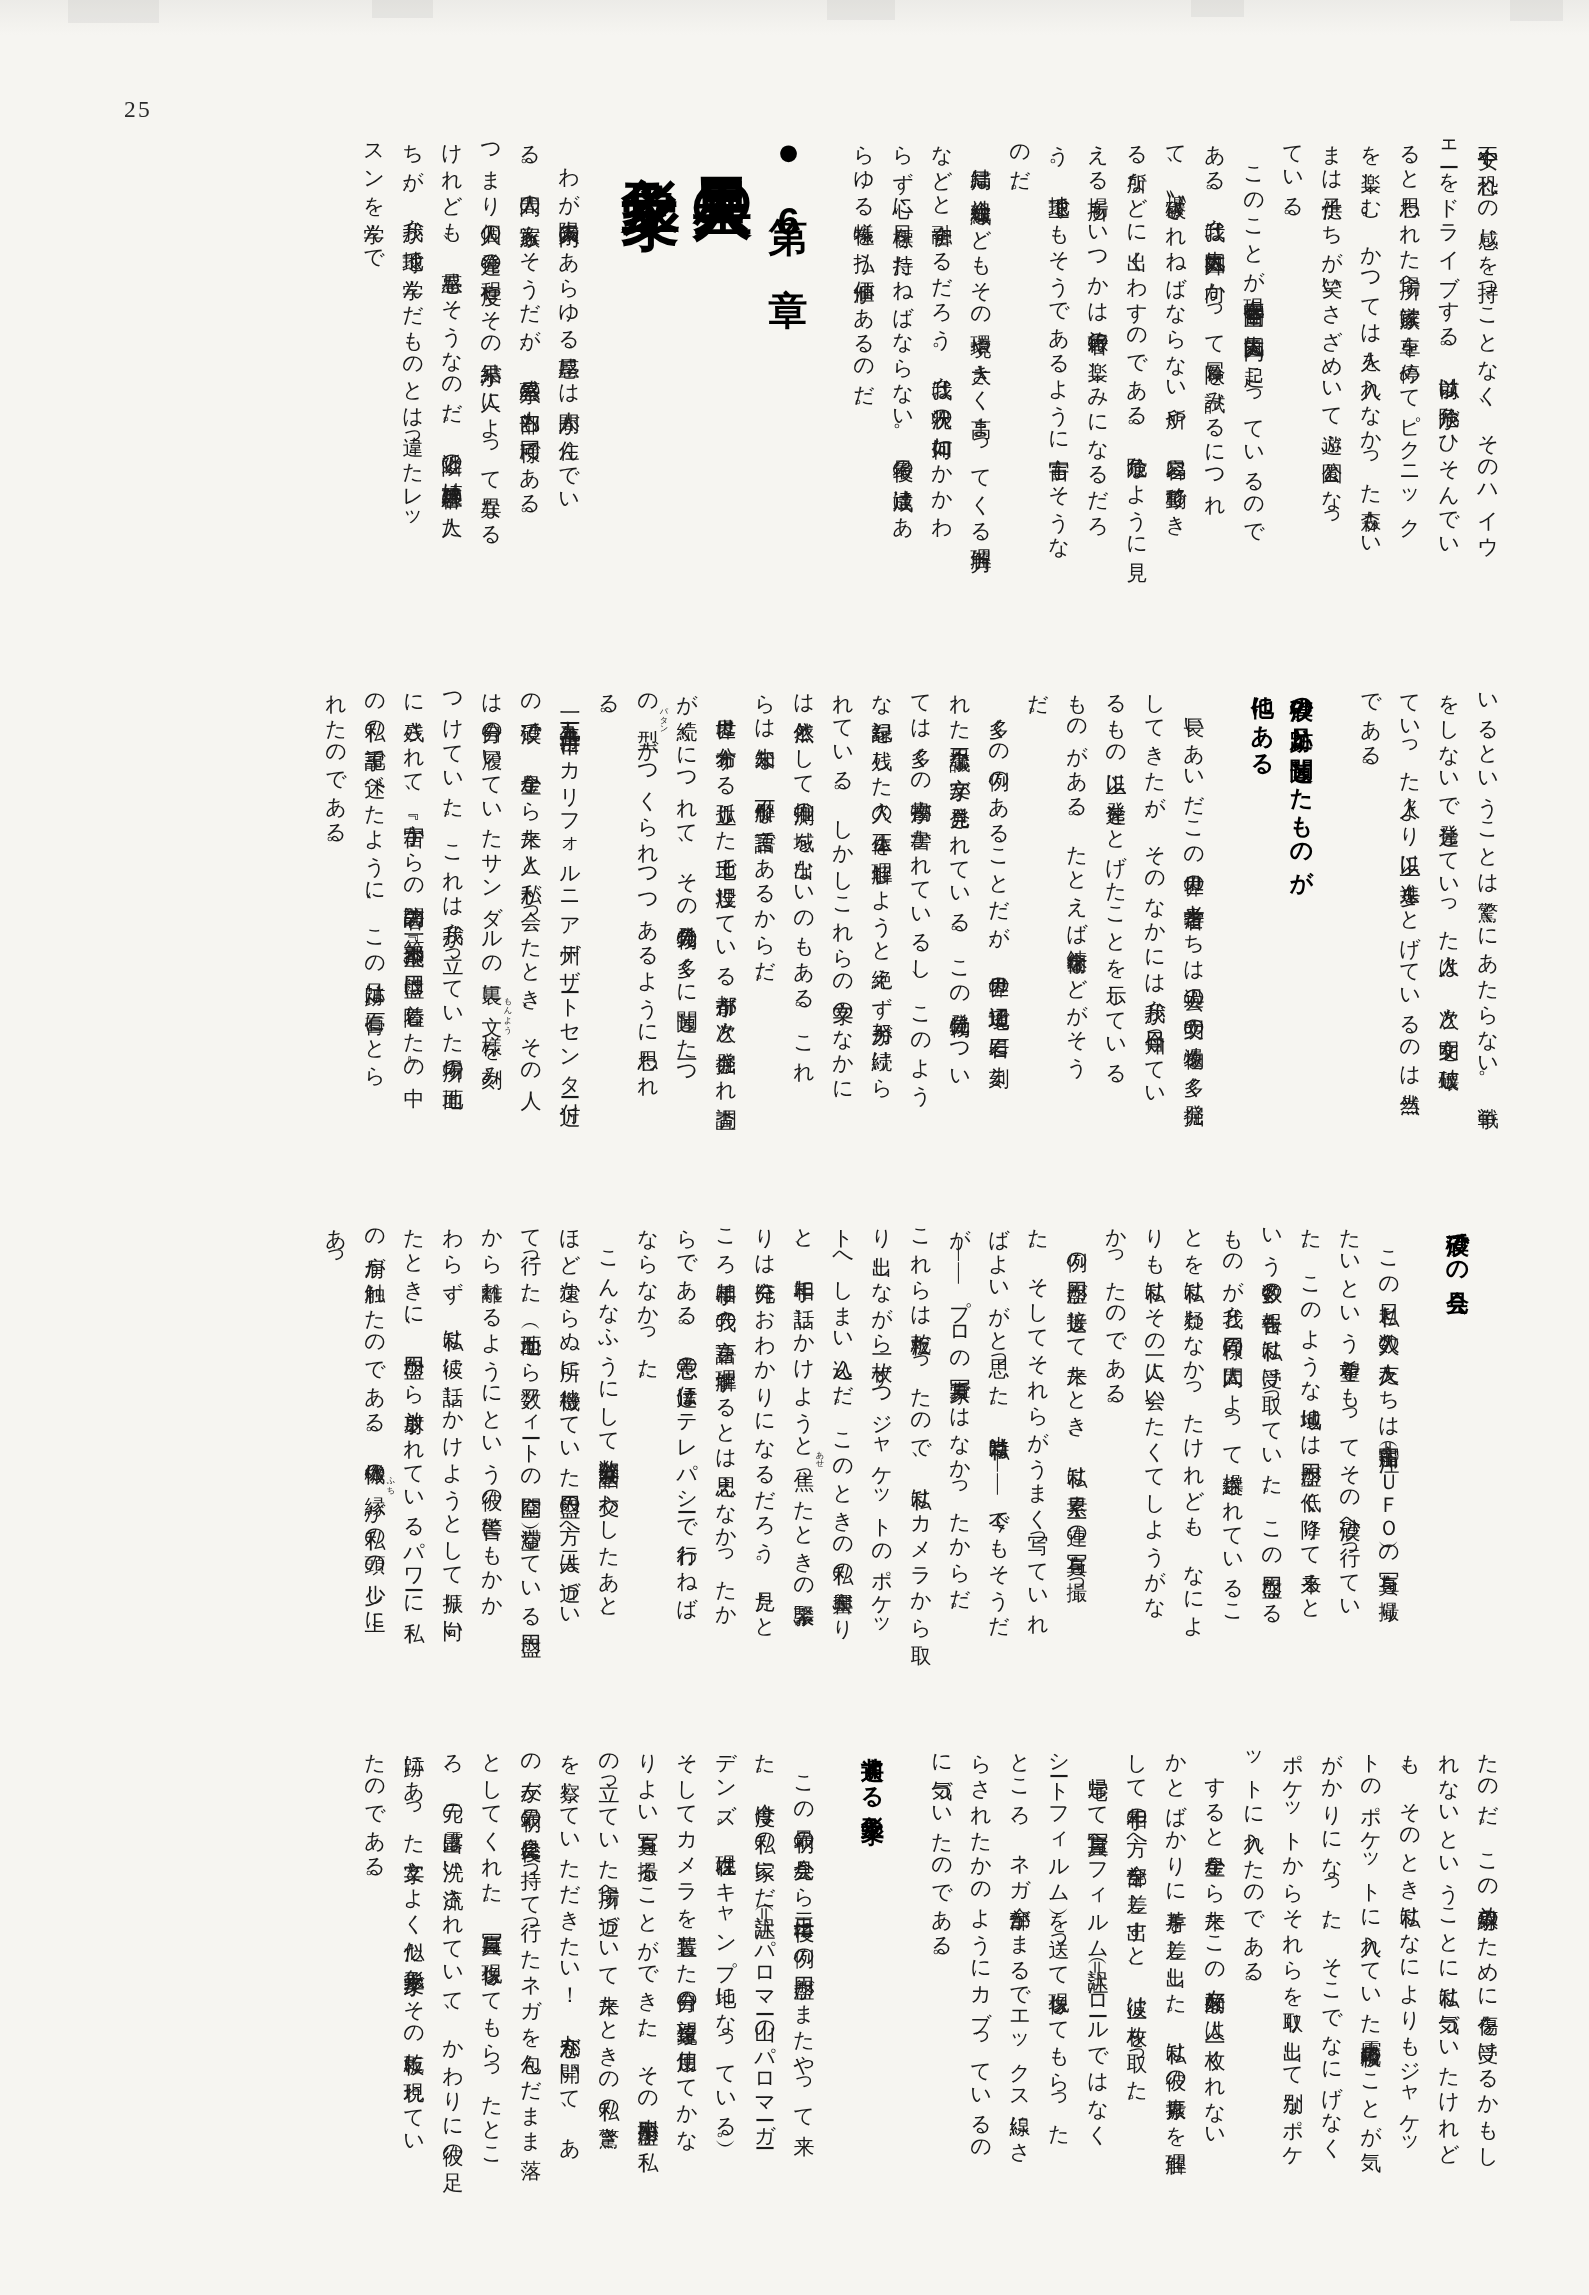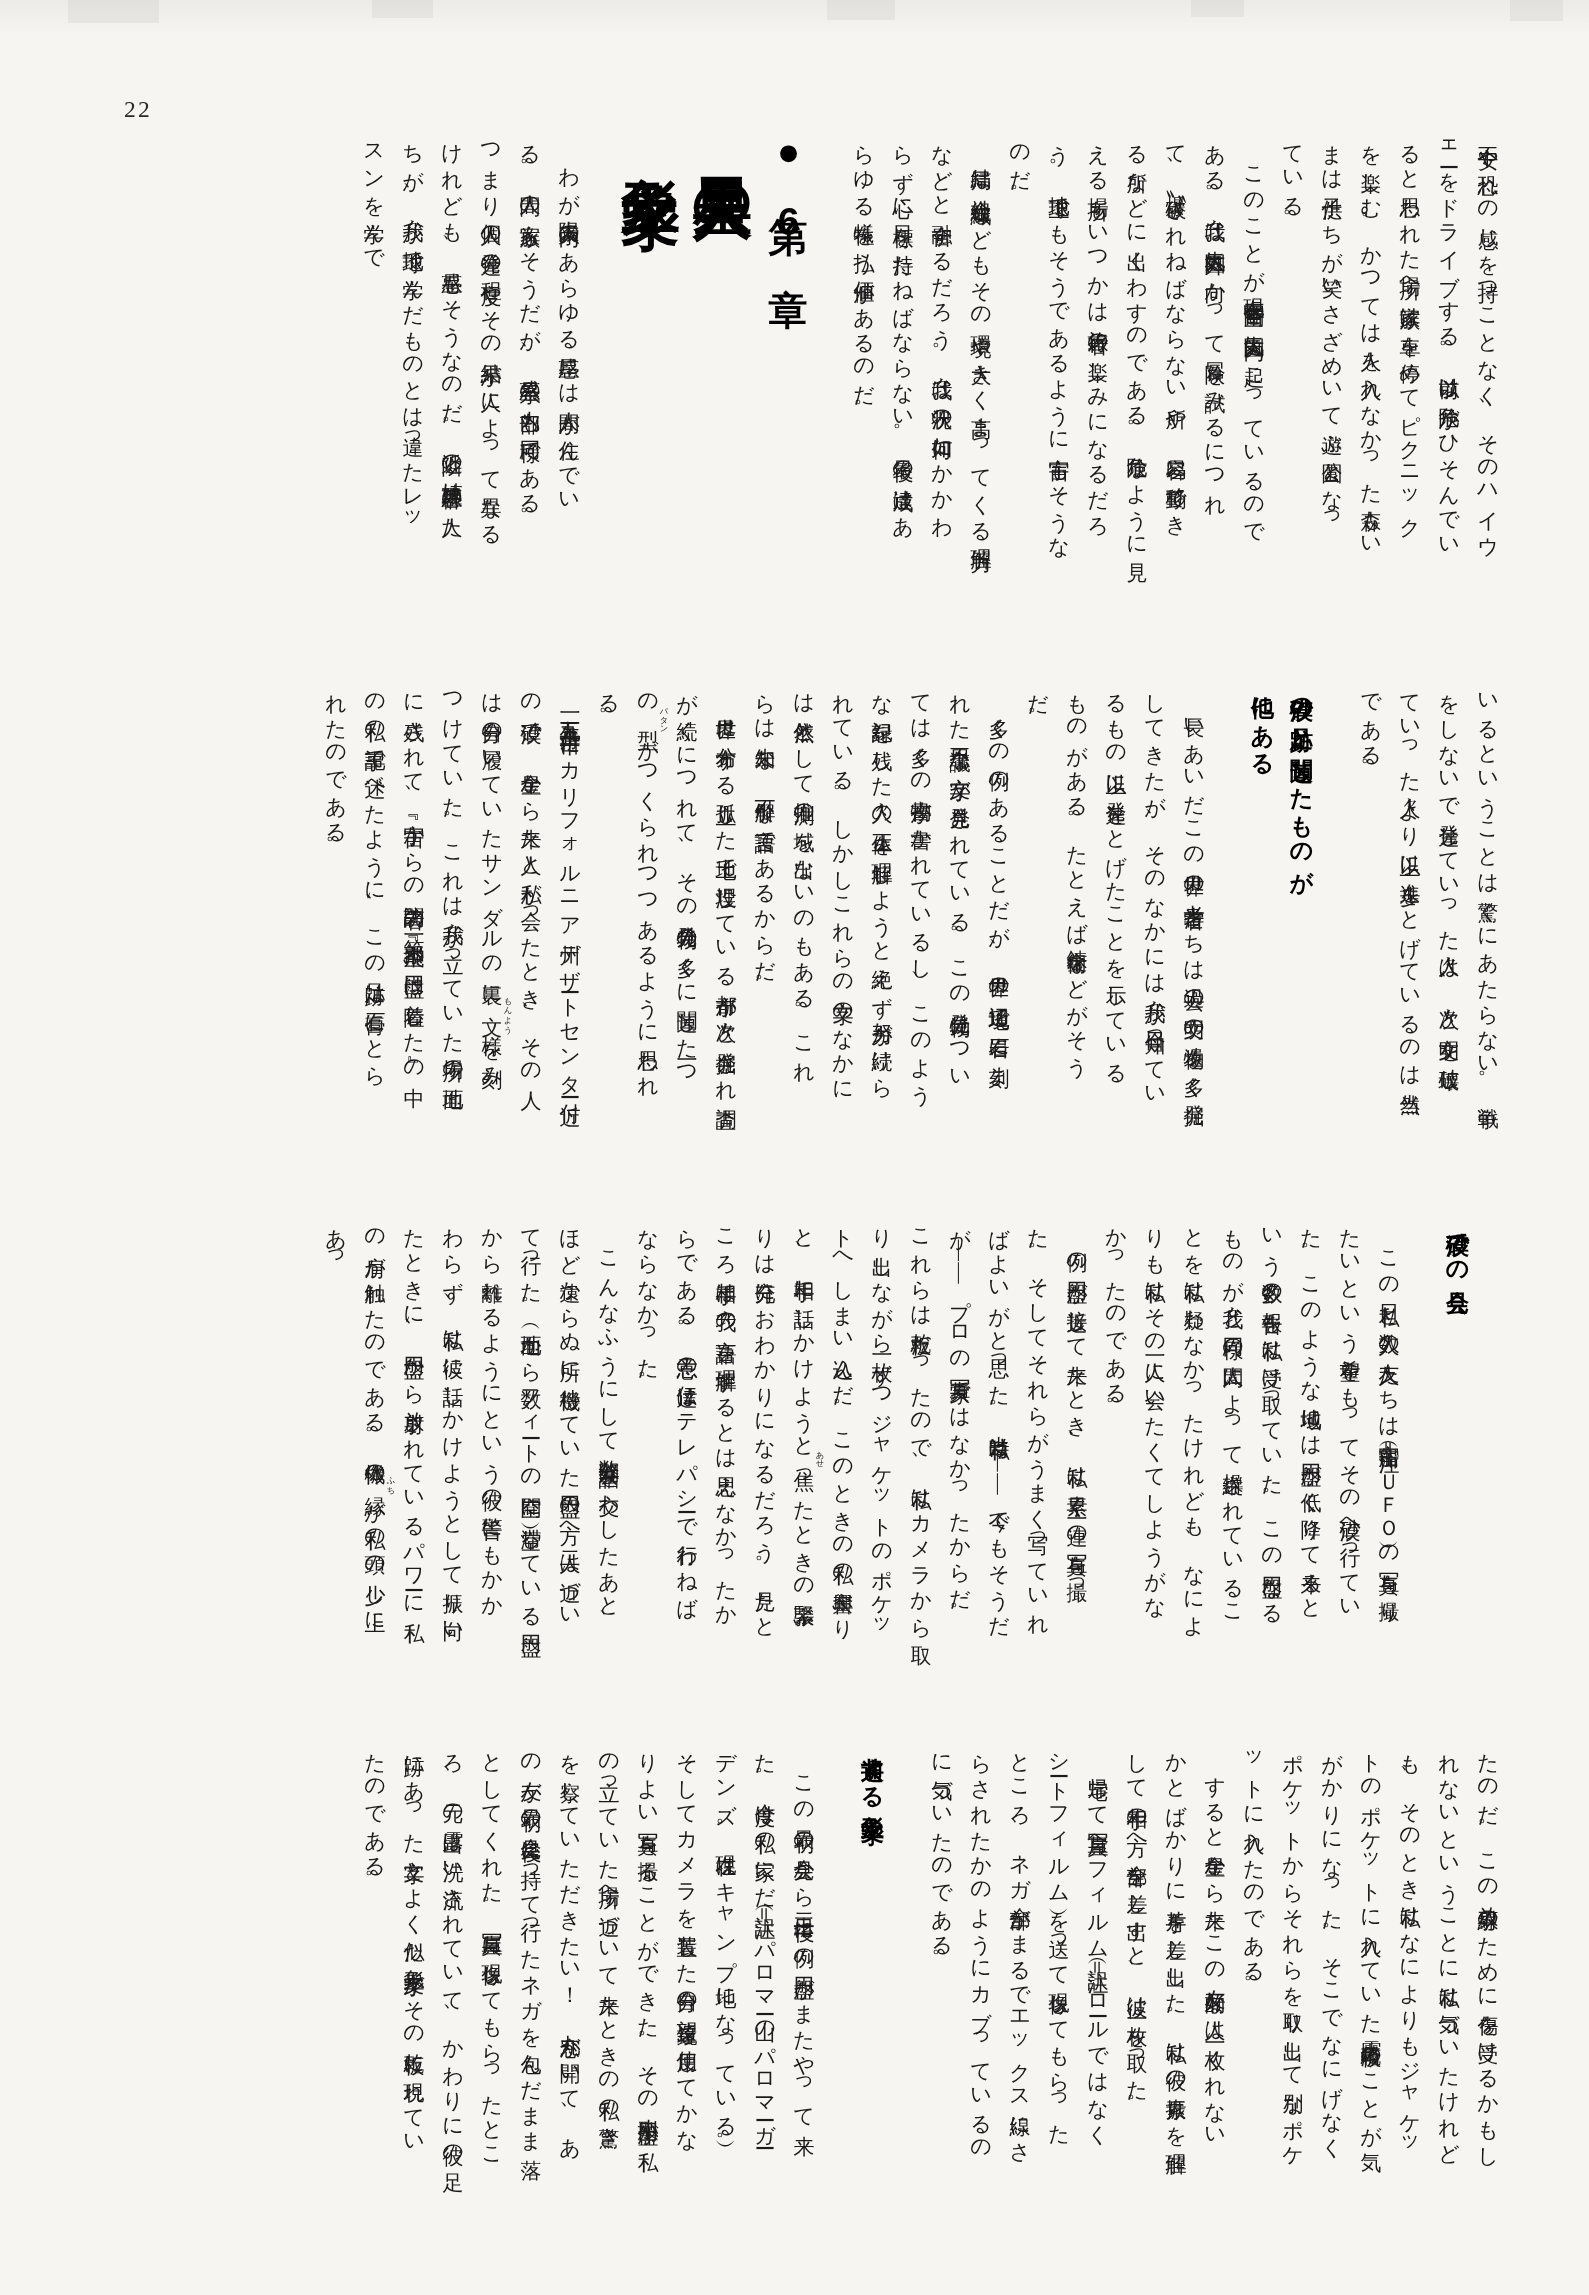--- a/index.html
+++ b/index.html
@@ -60,21 +60,21 @@
 </head>
 <body>
 
 <div class="scan-edge"></div>
 <div class="streak" style="left:68px;width:91px;height:23px;"></div>
 <div class="streak" style="left:372px;width:61px;height:18px;"></div>
 <div class="streak" style="left:827px;width:68px;height:20px;"></div>
 <div class="streak" style="left:1191px;width:53px;height:16.7px;"></div>
 <div class="streak" style="left:1510px;width:53px;height:21px;"></div>
 
-<div class="page-number">22</div>
+<div class="page-number">25</div>
 
 <section class="band" id="band1">
   <p>不安や恐れの感じを持つことなく、そのハイウェーをドライブする。以前は危険がひそんでいると思われた場所へ家族は車を停めてピクニックを楽しむ。かつては人を入れなかった森もいまは子供たちが笑いさざめいて遊ぶ公園となっている。</p>
   <p>　このことが現在宇宙空間と大気圏内に起こっているのである。我々は大気圏外に向かって冒険を試みるにつれて、〝爆破〟されねばならない所や、容易に移動できる所などに出くわすのである。危険なように見える場所もいつかは旅行者の楽しみになるだろう。地球上でもそうであるように宇宙もそうなのだ。</p>
   <p>　結局は社会組織などもその環境や大きく高まってくる理解力などと融合するだろう。我々は状況の如何にかかわらず心に目標を持たねばならない。最後の達成はあらゆる犠牲を払う価値があるのだ。</p>
   <div class="chapter-block">
     <div class="chapter-label">●第6章</div>
     <h1 class="chapter-title">異星人の
 象形文字</h1>
   </div>

